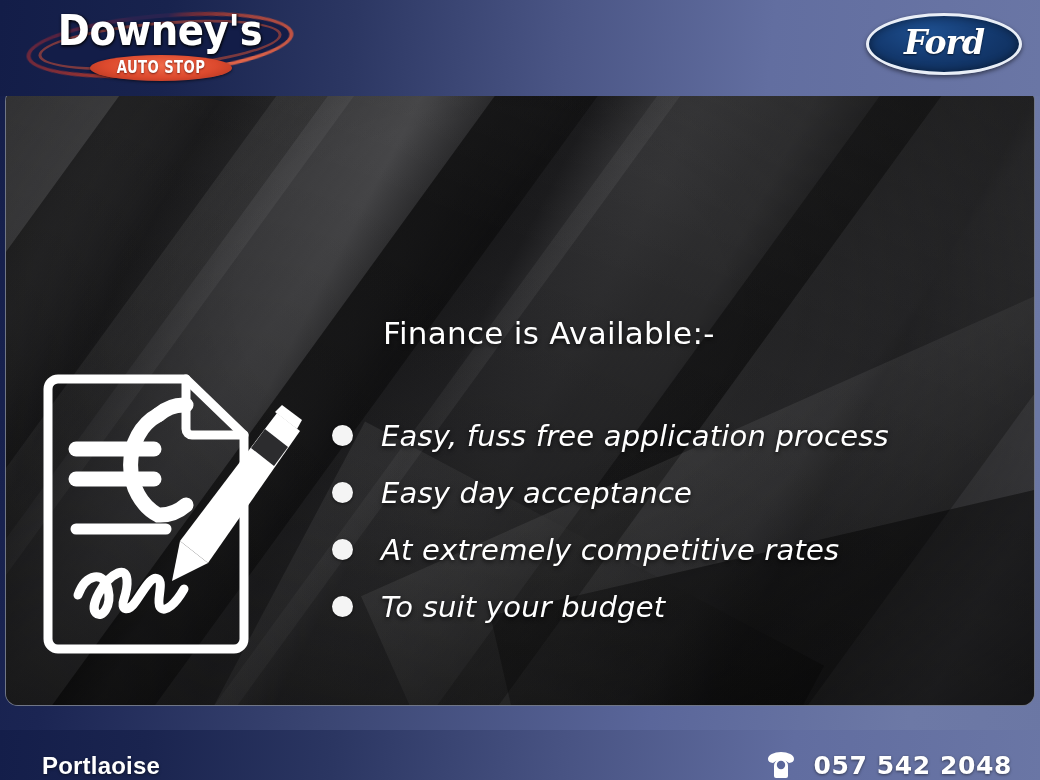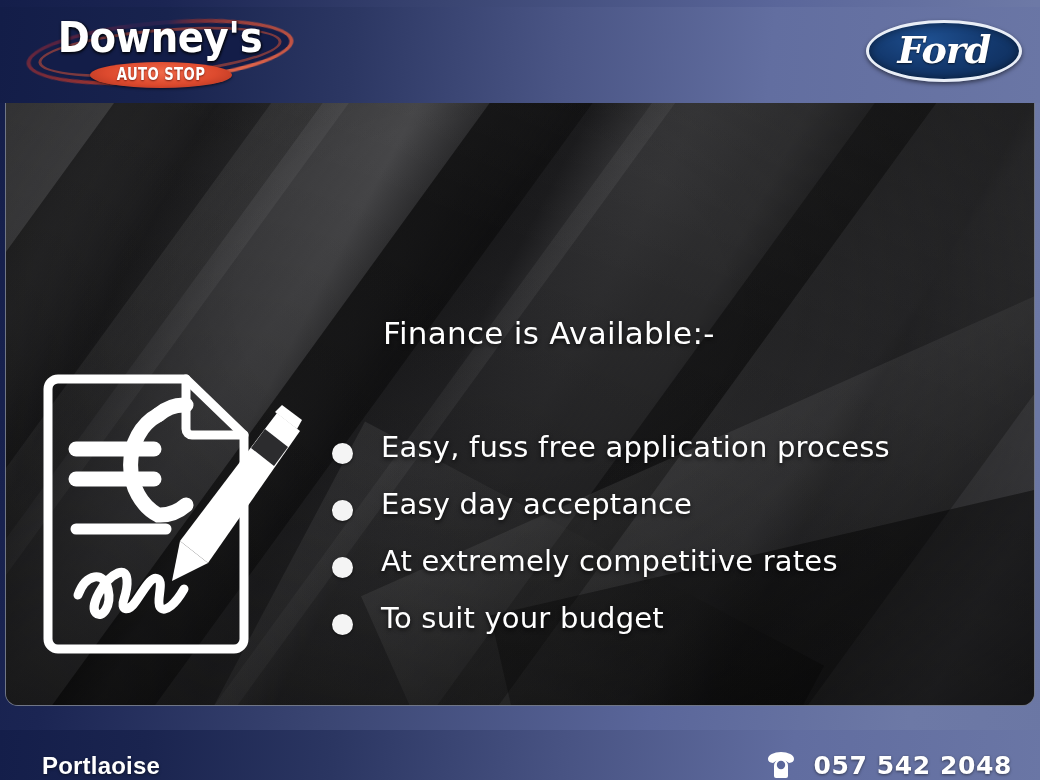--- a/index.html
+++ b/index.html
@@ -16,21 +16,21 @@
     position: relative;
     width: 1040px;
     height: 780px;
     background: linear-gradient(100deg, #141e4a 0%, #1b2553 14%, #3a4572 38%, #5a669a 66%, #6d79a6 88%, #6b77a4 100%);
     overflow: hidden;
   }
 
   
   .header {
     position: absolute;
-    left: 0; top: 7px;
+    left: 0; top: 0;
     width: 1040px; height: 96px;
     z-index: 6;
     background: linear-gradient(95deg, #131d48 0%, #18234e 16%, #2c3763 34%, #4a5585 54%, #626ea0 74%, #6a76a5 100%);
   }
 
   
   .logo {
     position: absolute;
     left: 22px; top: 4px;
     width: 276px; height: 82px;
@@ -121,21 +121,21 @@
   }
   .ford-script {
     position: absolute;
     inset: 0;
     display: flex;
     align-items: center;
     justify-content: center;
     font-family: "DejaVu Serif", serif;
     font-style: italic;
     font-weight: bold;
-    font-size: 38px;
+    font-size: 33px;
     color: #ffffff;
     letter-spacing: -1px;
     padding-bottom: 3px;
     text-shadow: 0 1px 2px rgba(0,0,0,0.6);
   }
 
   
   .card {
     position: absolute;
     left: 5px; top: 88px;
@@ -241,22 +241,23 @@
   }
 
   .benefits {
     position: absolute;
     left: 326px; top: 318px;
     z-index: 5;
     list-style: none;
   }
   .benefit {
     display: flex;
-    align-items: flex-end;
+    align-items: center;
     height: 57px;
+    font-style: italic;
   }
   .bullet {
     width: 21px; height: 21px;
     border-radius: 50%;
     background: #f4f4f4;
     flex: 0 0 auto;
     box-shadow: 0 1px 3px rgba(0,0,0,0.55);
   }
   .benefit-text {
     margin-left: 28px;

